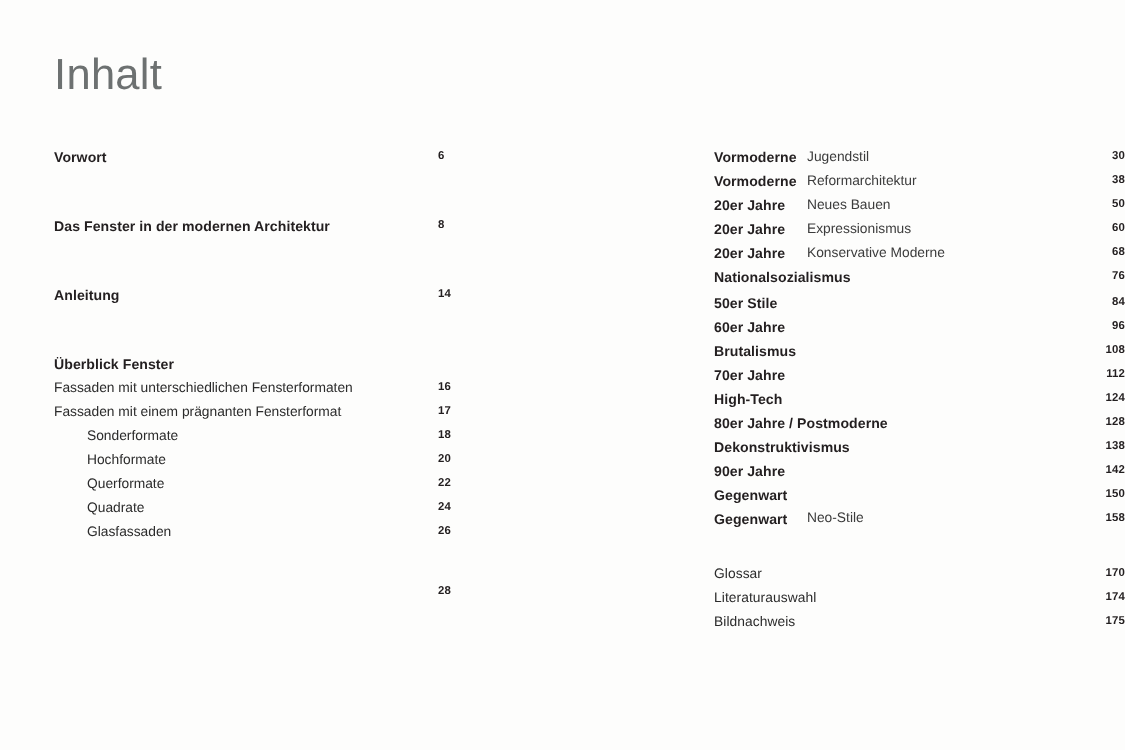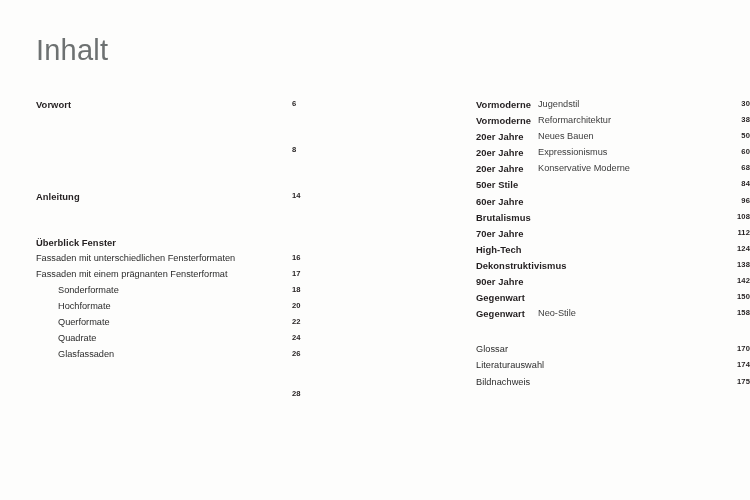--- a/index.html
+++ b/index.html
@@ -152,20 +152,21 @@
   <div class="col col-left">
 
     <div class="row lvl-major">
       <span class="label">Vorwort</span>
       <span class="pg">6</span>
     </div>
 
     <div class="gap-lg"></div>
 
     <div class="row lvl-major">
+      <span class="label">Das Fenster in der modernen Architektur</span>
       <span class="pg">8</span>
     </div>
 
     <div class="gap-lg"></div>
 
     <div class="row lvl-major">
       <span class="label">Anleitung</span>
       <span class="pg">14</span>
     </div>
 
@@ -238,20 +239,25 @@
       <span class="era">20er Jahre</span>
       <span class="sub">Expressionismus</span>
       <span class="pg">60</span>
     </div>
     <div class="row">
       <span class="era">20er Jahre</span>
       <span class="sub">Konservative Moderne</span>
       <span class="pg">68</span>
     </div>
     <div class="row">
+      <span class="era">Nationalsozialismus</span>
+      <span class="sub"></span>
+      <span class="pg">76</span>
+    </div>
+    <div class="row">
       <span class="era">50er Stile</span>
       <span class="sub"></span>
       <span class="pg">84</span>
     </div>
     <div class="row">
       <span class="era">60er Jahre</span>
       <span class="sub"></span>
       <span class="pg">96</span>
     </div>
     <div class="row">
@@ -261,20 +267,25 @@
     </div>
     <div class="row">
       <span class="era">70er Jahre</span>
       <span class="sub"></span>
       <span class="pg">112</span>
     </div>
     <div class="row">
       <span class="era">High-Tech</span>
       <span class="sub"></span>
       <span class="pg">124</span>
+    </div>
+    <div class="row">
+      <span class="era">80er Jahre / Postmoderne</span>
+      <span class="sub"></span>
+      <span class="pg">128</span>
     </div>
     <div class="row">
       <span class="era">Dekonstruktivismus</span>
       <span class="sub"></span>
       <span class="pg">138</span>
     </div>
     <div class="row">
       <span class="era">90er Jahre</span>
       <span class="sub"></span>
       <span class="pg">142</span>

